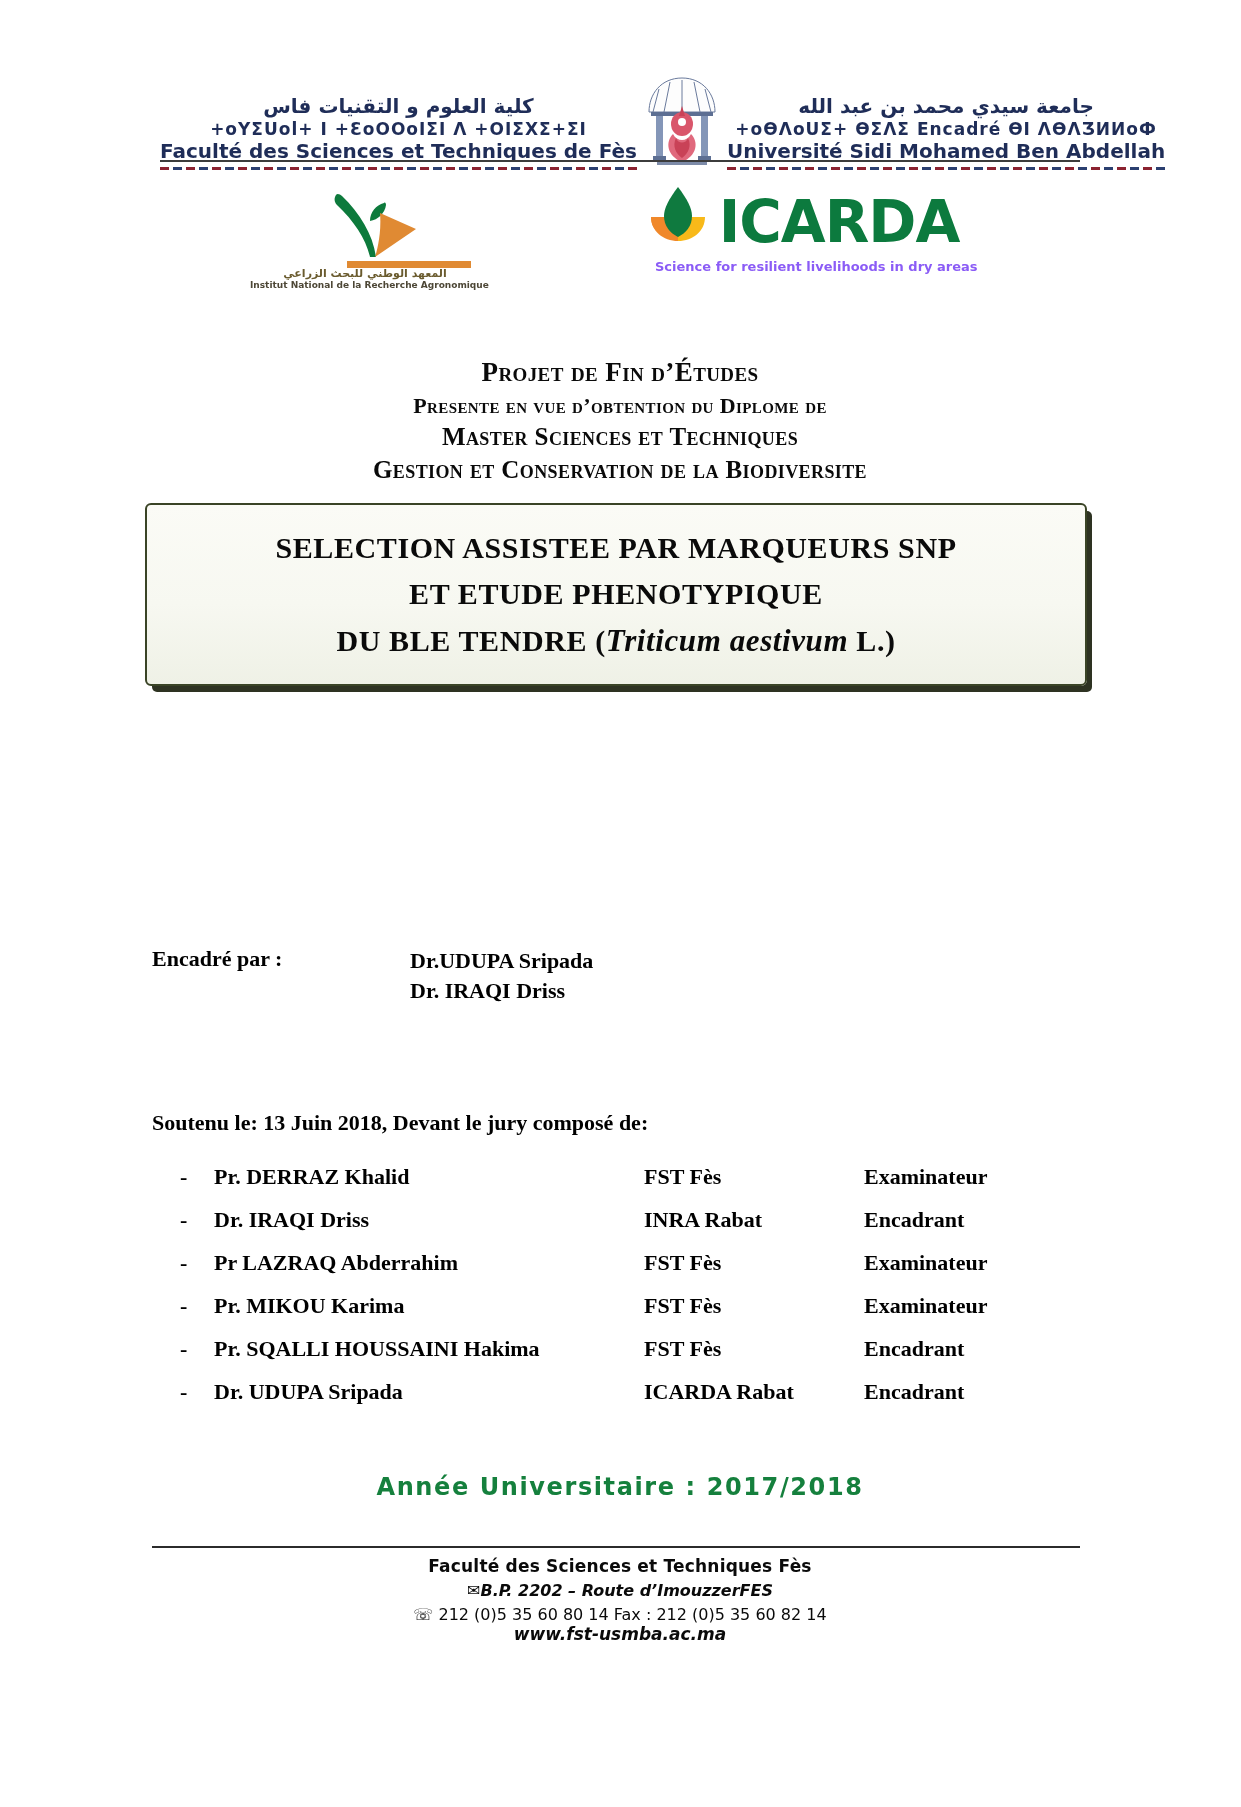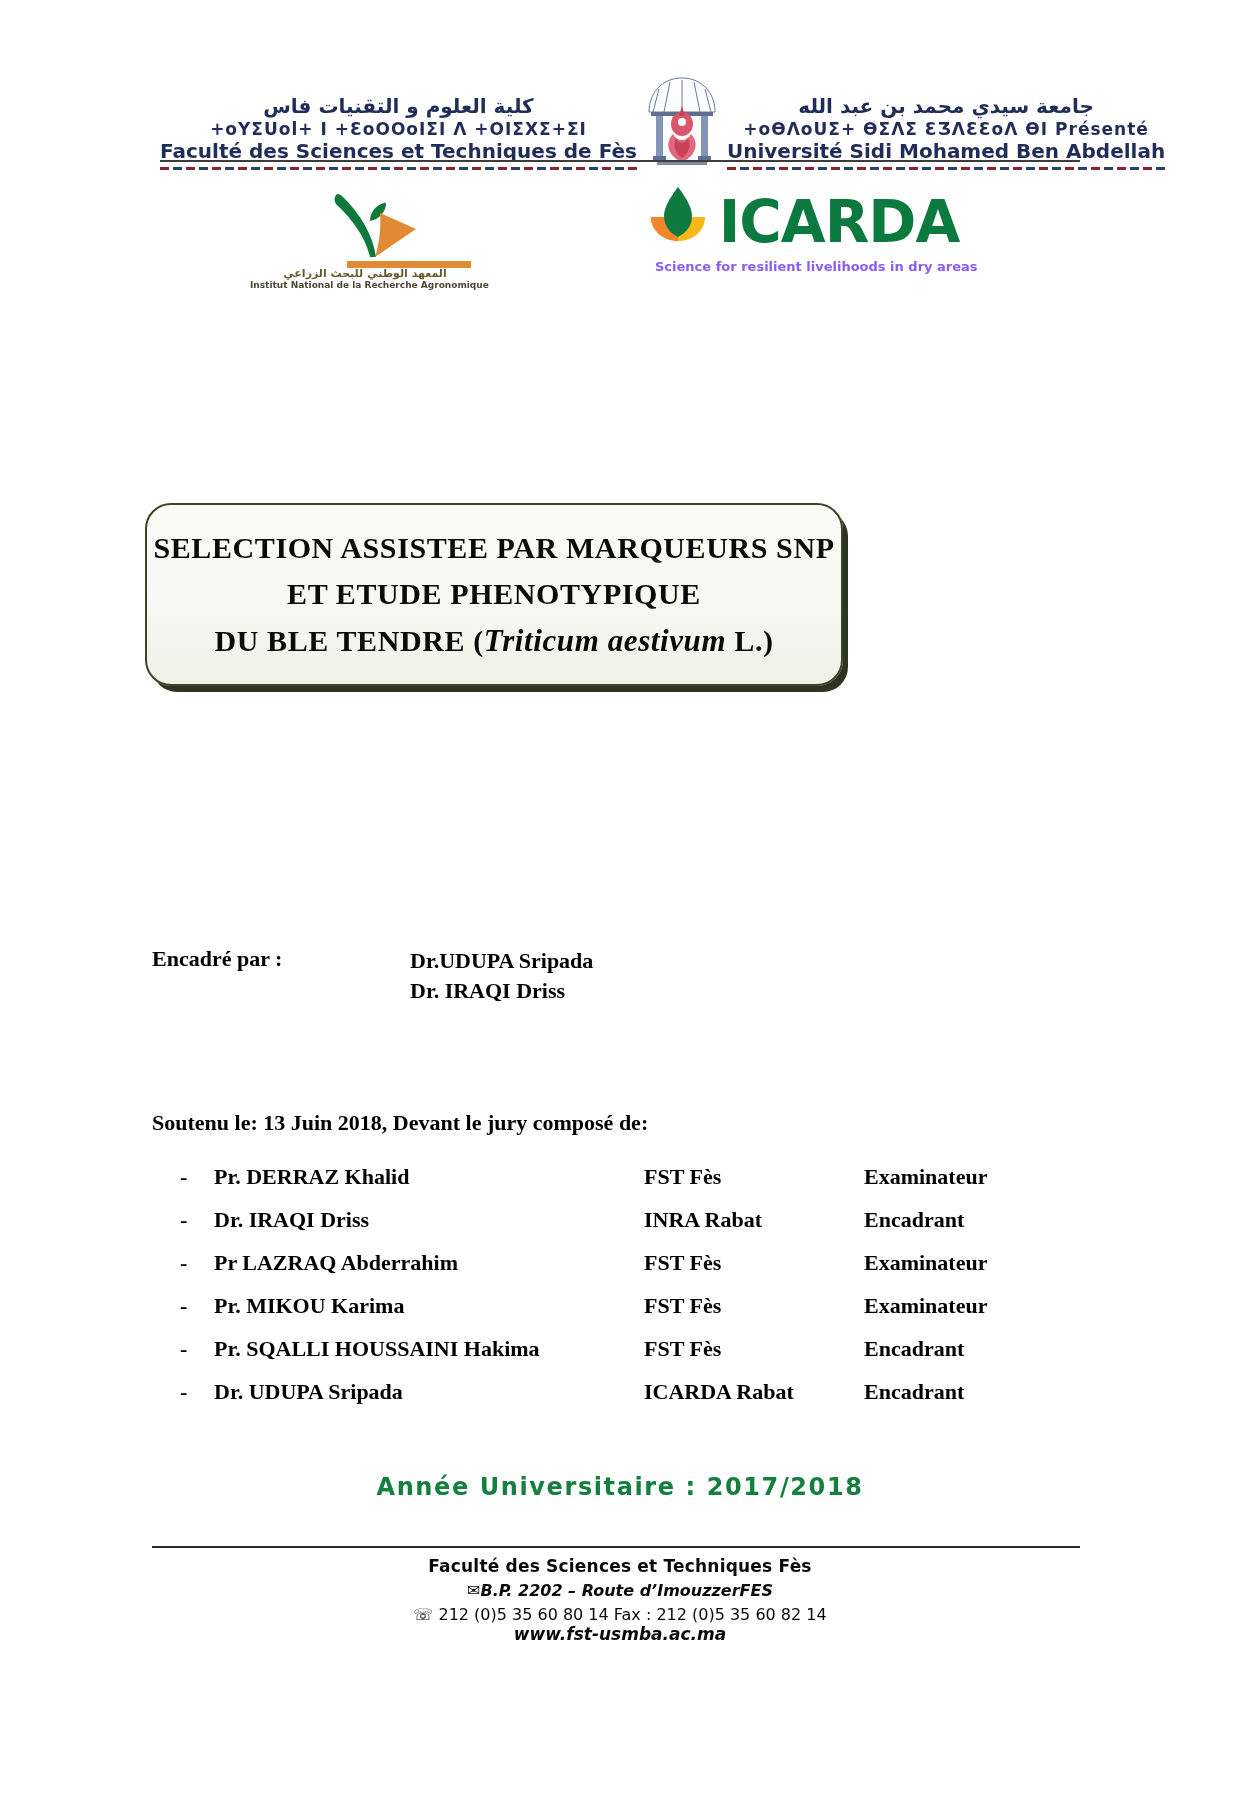--- a/index.html
+++ b/index.html
@@ -200,24 +200,24 @@
   .degree .l1 { font-size: 27px; letter-spacing: 0.4px; }
   .degree .l2 { font-size: 22px; letter-spacing: 0.4px; }
   .degree .l3 { font-size: 25px; letter-spacing: 0.4px; }
   .degree .l4 { font-size: 25px; letter-spacing: 0.4px; }
 
   
   .title-box {
     position: absolute;
     left: 145px;
     top: 503px;
-    width: 698px;
+    width: 942px;
     height: 183px;
     border: 2px solid #3a4426;
-    border-radius: 26px;
+    border-radius: 6px;
     background: linear-gradient(to bottom, #fbfbf6 0%, #f7f8f1 55%, #eff1e6 100%);
     box-shadow: 6px 7px 0 -1px #2e3322;
     display: flex;
     flex-direction: column;
     align-items: center;
     justify-content: center;
     box-sizing: border-box;
   }
   .title-line {
     font-family: "Liberation Serif", serif;
@@ -390,21 +390,21 @@
         <circle cx="39" cy="50" r="4" fill="#ffffff"></circle>
         <path d="M30 62 C22 70 24 84 39 90 C54 84 56 70 48 62 C44 70 34 70 30 62 Z" fill="#e0697d"></path>
         <path d="M33 66 C29 74 33 82 39 86 C45 82 49 74 45 66 C43 72 35 72 33 66 Z" fill="#c94257"></path>
         <path d="M39 34 L42 44 L36 44 Z" fill="#c94257"></path>
         <rect x="14" y="90" width="50" height="3" fill="#7d8ba8"></rect>
       </svg>
     </div>
 
     <div class="hdr-block">
       <div class="hdr-ar">جامعة سيدي محمد بن عبد الله</div>
-      <div class="hdr-tif">+oӨɅoUƩ+ ӨƩɅƩ ƐƷɅƐƐoɅ ӨI Présenté</div>
+      <div class="hdr-tif">+oӨɅoUƩ+ ӨƩɅƩ Encadré ӨI ɅӨɅƷИИoФ</div>
       <div class="hdr-fr">Université Sidi Mohamed Ben Abdellah</div>
       <div class="hdr-rule"></div>
     </div>
 
   </div>
   <div class="header-sep"></div>
 
   <div class="logos-row">
 
     <div class="inra">
@@ -430,20 +430,26 @@
             <path d="M37 4 C28 16 23 25 23 33 C23 43 29 50 37 54 C45 50 51 43 51 33 C51 25 46 16 37 4 Z" fill="#0f7a3f"></path>
           </svg>
         </span>
         <span class="icarda-word">ICARDA</span>
       </div>
       <div class="icarda-tag">Science for resilient livelihoods in dry areas</div>
     </div>
 
   </div>
 
+  <div class="degree">
+    <div class="l1">Projet de Fin d’Études</div>
+    <div class="l2">Presente  en  vue  d’obtention  du  Diplome  de</div>
+    <div class="l3">Master Sciences et Techniques</div>
+    <div class="l4">Gestion et Conservation de la Biodiversite</div>
+  </div>
 
   <div class="title-box">
     <div class="title-line">SELECTION  ASSISTEE  PAR MARQUEURS  SNP</div>
     <div class="title-line">ET ETUDE  PHENOTYPIQUE</div>
     <div class="title-line"><span>DU BLE TENDRE (</span><span class="sci">Triticum  aestivum</span><span> L.)</span></div>
   </div>
 
 
   <div class="supervisors">
     <div class="sup-label">Encadré  par  :</div>

